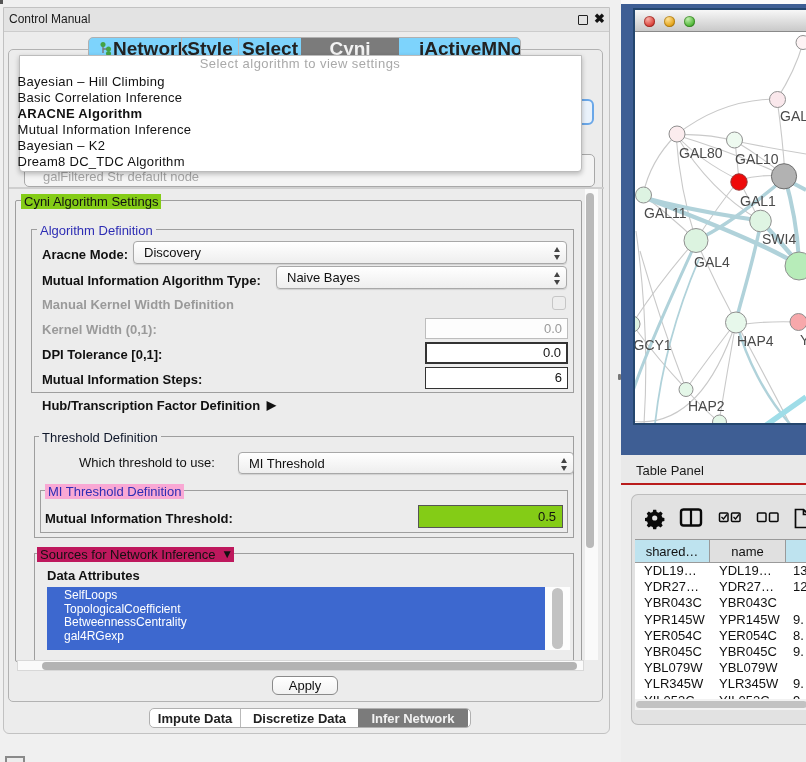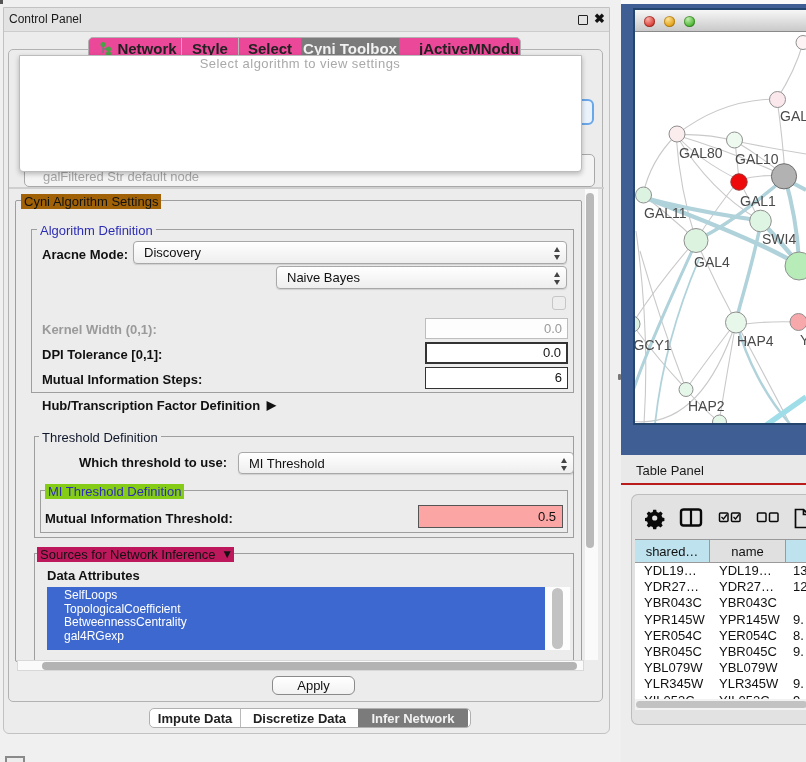--- a/index.html
+++ b/index.html
@@ -10,32 +10,32 @@
 </style>
 </head>
 <body>
 <div class="abs" style="left:0; top:0; width:2.5px; height:4px; background:#555;"></div>
 
 <div class="abs" id="cpwin" style="left:3px; top:7px; width:607px; height:727px;
   background:#ececec; border:1px solid #c2c2c2; border-radius:0 0 6px 6px;">
 
   <div class="abs" style="left:0; top:0; width:100%; height:24px; background:#e3e3e3;
      border-bottom:1px solid #cccccc;">
-    <div class="abs" style="left:5px; top:4px; font-size:12px; color:#1a1a1a;">Control Panel</div>
+    <div class="abs" style="left:5px; top:4px; font-size:12px; color:#1a1a1a;">Control Manual</div>
 
     <div class="abs" style="left:574px; top:7px; width:10px; height:10px; border:1.5px solid #222; border-radius:1px;"></div>
 
     <div class="abs" style="left:590px; top:3px; font-size:13px; font-weight:bold; color:#111;">✖</div>
   </div>
 
   <div class="abs" style="left:4px; top:41px; width:595px; height:653px;
      border:1px solid #b2b2b2; border-radius:5px; background:#ececec;"></div>
 
-  <div class="abs" style="left:84px; top:29px; width:433px; height:22px; background:#ec4899;
-     border:1px solid #b0b0b0; border-radius:5px; overflow:hidden; font-size:15px; font-weight:bold; color:#222;">
+  <div class="abs" style="left:84px; top:29px; width:433px; height:22px; background:#7dd3fc;
+     border:1px solid #b0b0b0; border-radius:5px; overflow:hidden; font-size:19px; font-weight:bold; color:#222;">
     <div class="abs" style="left:0; top:0; width:92px; height:22px; text-align:center; line-height:21px;">
       <svg class="abs" style="left:10px; top:4px;" width="14" height="14" viewBox="0 0 14 14">
         <line x1="4" y1="3" x2="4" y2="11" stroke="#777" stroke-width="1.4"></line>
         <line x1="4" y1="7" x2="9" y2="7" stroke="#777" stroke-width="1.4"></line>
         <circle cx="4" cy="2.5" r="2.5" fill="#44a344"></circle>
         <circle cx="9.5" cy="7" r="2.5" fill="#44a344"></circle>
         <circle cx="9.5" cy="11.5" r="2.5" fill="#44a344"></circle>
       </svg>
       <span style="margin-left:24px;">Network</span>
     </div>
@@ -47,94 +47,97 @@
 
   <div class="abs" style="left:20px; top:91px; width:570px; height:26px; border:2px solid #6aa7e8;
       border-radius:6px; background:#eaf2fb;"></div>
   <div class="abs" style="left:20px; top:146px; width:571px; height:33px; border:1px solid #a8a8a8;
       border-radius:5px; background:#f4f4f4;">
     <div class="abs" style="left:18px; top:14px; font-size:13px; color:#a6a6a6;">galFiltered Str default node</div>
   </div>
   <div class="abs" style="left:5px; top:179px; width:595px; height:2px; background:#cfcfcf;"></div>
 
   <div class="abs" style="left:11px; top:192px; width:567px; height:462px; border:1px solid #9e9e9e; border-radius:2px;"></div>
-  <div class="abs" style="left:17px; top:186px; background:#a16207; padding:0 3px; font-size:13px; color:#111;">Cyni Algorithm Settings</div>
+  <div class="abs" style="left:17px; top:186px; background:#84cc16; padding:0 3px; font-size:13px; color:#111;">Cyni Algorithm Settings</div>
 
   <div class="abs" style="left:27px; top:221px; width:543px; height:164px; border:1px solid #9e9e9e;"></div>
   <div class="abs" style="left:33px; top:215px; background:#ececec; padding:0 3px; font-size:13px; color:#2d2db4;">Algorithm Definition</div>
 
   <div class="abs" style="left:38px; top:239px; font-size:13px; font-weight:bold; color:#111;">Aracne Mode:</div>
   <div class="combo abs" style="left:129px; top:233px; width:434px; height:23px;">
     <span class="ctext">Discovery</span>
       <span class="tu"></span>
       <span class="td"></span>
   </div>
 
+  <div class="abs" style="left:38px; top:265px; font-size:13px; font-weight:bold; color:#111;">Mutual Information Algorithm Type:</div>
   <div class="combo abs" style="left:272px; top:258px; width:291px; height:23px;">
     <span class="ctext">Naive Bayes</span>
       <span class="tu"></span>
       <span class="td"></span>
   </div>
 
+  <div class="abs" style="left:38px; top:289px; font-size:13px; font-weight:bold; color:#9a9a9a;">Manual Kernel Width Definition</div>
   <div class="abs" style="left:548px; top:288px; width:14px; height:14px; border:1px solid #c6c6c6; border-radius:3px; background:#ededed;"></div>
 
   <div class="abs" style="left:38px; top:314px; font-size:13px; font-weight:bold; color:#9a9a9a;">Kernel Width (0,1):</div>
   <div class="abs" style="left:421px; top:310px; width:143px; height:21px; border:1px solid #bdbdbd; background:#fdfdfd;
       font-size:13px; color:#9a9a9a; text-align:right; line-height:19px; padding-right:5px;">0.0</div>
 
   <div class="abs" style="left:38px; top:339px; font-size:13px; font-weight:bold; color:#111;">DPI Tolerance [0,1]:</div>
   <div class="abs" style="left:421px; top:334px; width:143px; height:22px; border:2px solid #333; background:#fff;
       font-size:13px; color:#111; text-align:right; line-height:18px; padding-right:5px;">0.0</div>
 
   <div class="abs" style="left:38px; top:364px; font-size:13px; font-weight:bold; color:#111;">Mutual Information Steps:</div>
   <div class="abs" style="left:421px; top:359px; width:143px; height:22px; border:1px solid #333; background:#fff;
       font-size:13px; color:#111; text-align:right; line-height:20px; padding-right:5px;">6</div>
 
   <div class="abs" style="left:38px; top:390px; font-size:13px; font-weight:bold; color:#111;">Hub/Transcription Factor Definition
      <span style="font-size:12px; position:relative; top:-1px; left:3px;">▶</span></div>
 
   <div class="abs" style="left:30px; top:428px; width:540px; height:102px; border:1px solid #9e9e9e;"></div>
   <div class="abs" style="left:35px; top:422px; background:#ececec; padding:0 3px; font-size:13px; color:#0f172a;">Threshold Definition</div>
 
-  <div class="abs" style="left:75px; top:447px; font-size:13px; font-weight:bold; color:#111;">Which threshold to use:</div>
+  <div class="abs" style="left:75px; top:447px; font-size:13px; font-weight:normal; color:#111;">Which threshold to use:</div>
   <div class="combo abs" style="left:234px; top:444px; width:336px; height:22px;">
     <span class="ctext">MI Threshold</span>
       <span class="tu"></span>
       <span class="td"></span>
   </div>
 
   <div class="abs" style="left:36px; top:482px; width:528px; height:43px; border:1px solid #9e9e9e;"></div>
-  <div class="abs" style="left:41px; top:476px; background:#84cc16; padding:0 3px; font-size:13px; color:#2d2db4;">MI Threshold Definition</div>
+  <div class="abs" style="left:41px; top:476px; background:#f9a8d4; padding:0 3px; font-size:13px; color:#2d2db4;">MI Threshold Definition</div>
   <div class="abs" style="left:41px; top:503px; font-size:13px; font-weight:bold; color:#111;">Mutual Information Threshold:</div>
-  <div class="abs" style="left:414px; top:497px; width:145px; height:23px; border:1px solid #555; background:#fca5a5;
+  <div class="abs" style="left:414px; top:497px; width:145px; height:23px; border:1px solid #555; background:#84cc16;
       font-size:13px; color:#111; text-align:right; line-height:21px; padding-right:6px;">0.5</div>
 
   <div class="abs" style="left:30px; top:545px; width:540px; height:112px; border:1px solid #9e9e9e; border-bottom:none;"></div>
   <div class="abs" style="left:33px; top:539px; background:#be185d; padding:0 3px; font-size:13px; color:#111;">Sources for Network Inference
     <span style="font-size:12px; position:relative; top:-1px; left:2px;">▼</span></div>
   <div class="abs" style="left:43px; top:560px; font-size:13px; font-weight:bold; color:#111;">Data Attributes</div>
 
   <div class="abs" style="left:43px; top:579px; width:497.5px; height:63px; background:#3d68cf; color:#fff; font-size:12px;">
     <div style="padding:2px 0 0 17px; line-height:13.6px;">SelfLoops<br>TopologicalCoefficient<br>BetweennessCentrality<br>gal4RGexp</div>
   </div>
   <div class="abs" style="left:540.5px; top:579px; width:25.5px; height:63px; background:#fdfdfd;"></div>
   <div class="abs" style="left:548px; top:580px; width:11px; height:61px; background:#c2c2c2; border-radius:5.5px;"></div>
 
   <div class="abs" style="left:13px; top:652px; width:567px; height:11px; background:#fafafa; border:1px solid #d8d8d8;"></div>
   <div class="abs" style="left:38px; top:653.5px; width:535px; height:8px; background:#b3b3b3; border-radius:4px;"></div>
 
   <div class="abs" style="left:581px; top:181px; width:13px; height:471px; background:#fafafa;"></div>
   <div class="abs" style="left:582px; top:185px; width:8px; height:355px; background:#b9b9b9; border-radius:4px;"></div>
 
-  <div class="abs" style="left:268px; top:668px; width:83px; height:19px; border:1.5px solid #8a8a8a; border-radius:6px;
+  <div class="abs" style="left:268px; top:668px; width:66px; height:19px; border:1.5px solid #8a8a8a; border-radius:6px;
      background:linear-gradient(#ffffff,#f2f2f2); font-size:13px; color:#111; text-align:center; line-height:17px;">Apply</div>
 
   <div class="abs" style="left:14.5px; top:47px; width:563px; height:117px; background:#ffffff;
       border:1px solid #bcbcbc; border-radius:0 0 4px 4px; box-shadow:0 2px 5px rgba(0,0,0,0.25); font-size:13px; color:#111;">
     <div style="text-align:center; color:#a9a9a9; padding-top:0px; height:18px; font-size:13px; letter-spacing:0.45px;">Select algorithm to view settings</div>
+    <div style="margin-left:-2px; line-height:16px; letter-spacing:0.3px;">Bayesian – Hill Climbing<br>Basic Correlation Inference<br><b>ARACNE Algorithm</b><br>Mutual Information Inference<br>Bayesian – K2<br>Dream8 DC_TDC Algorithm</div>
   </div>
 
   <div class="abs" style="left:145px; top:700px; width:322px; height:20px; background:#ffffff;
      border:1px solid #b0b0b0; border-radius:5px; overflow:hidden; font-size:13px; font-weight:bold; color:#222;">
     <div class="abs" style="left:0; top:0; width:90px; height:20px; text-align:center; line-height:19px;">Impute Data</div>
     <div class="abs" style="left:90px; top:0; width:118px; height:20px; border-left:1px solid #b9b9b9; text-align:center; line-height:19px;">Discretize Data</div>
     <div class="abs" style="left:208px; top:0; width:110px; height:20px; background:#7b7b7b; color:#f2f2f2; text-align:center; line-height:19px;">Infer Network</div>
   </div>
 </div>
 

